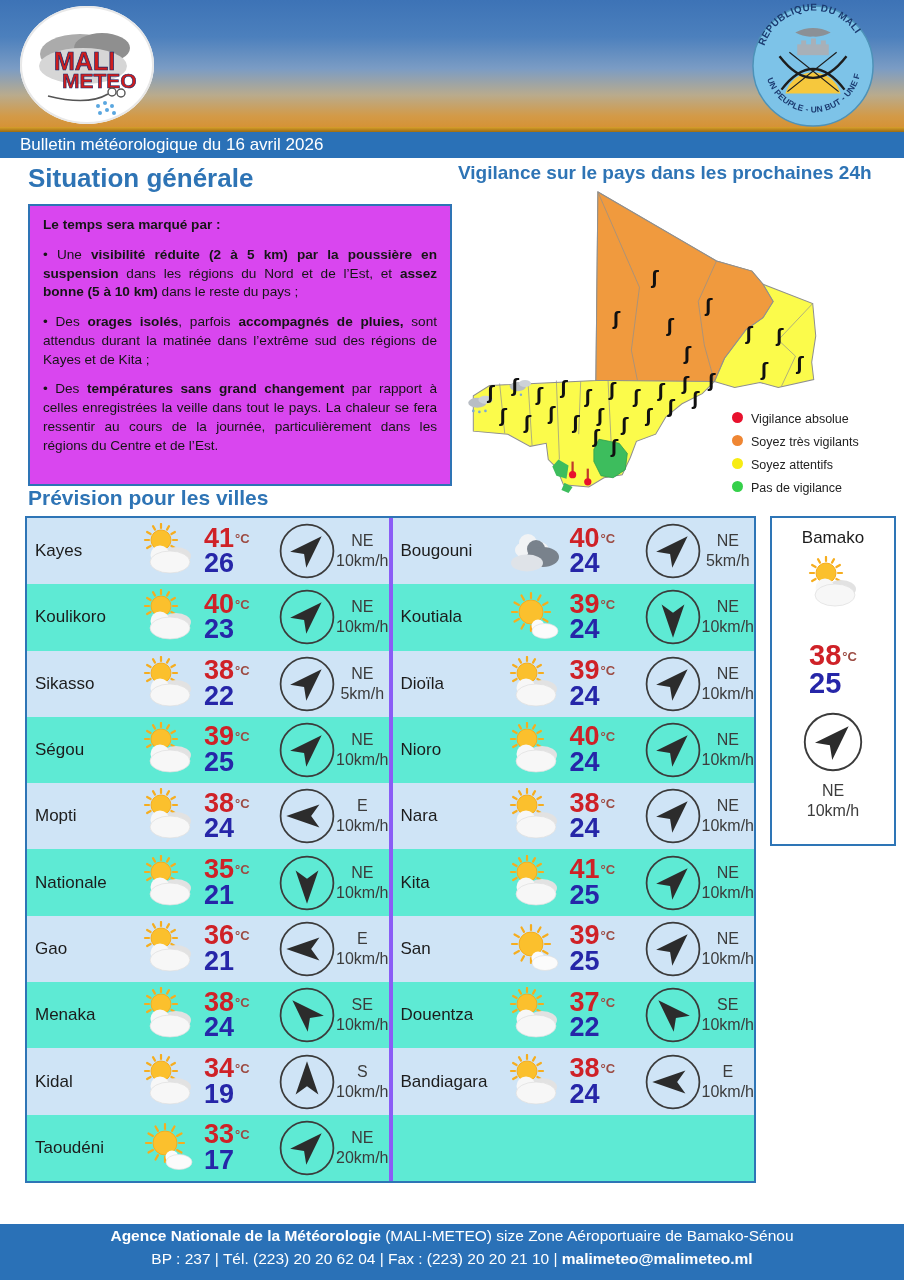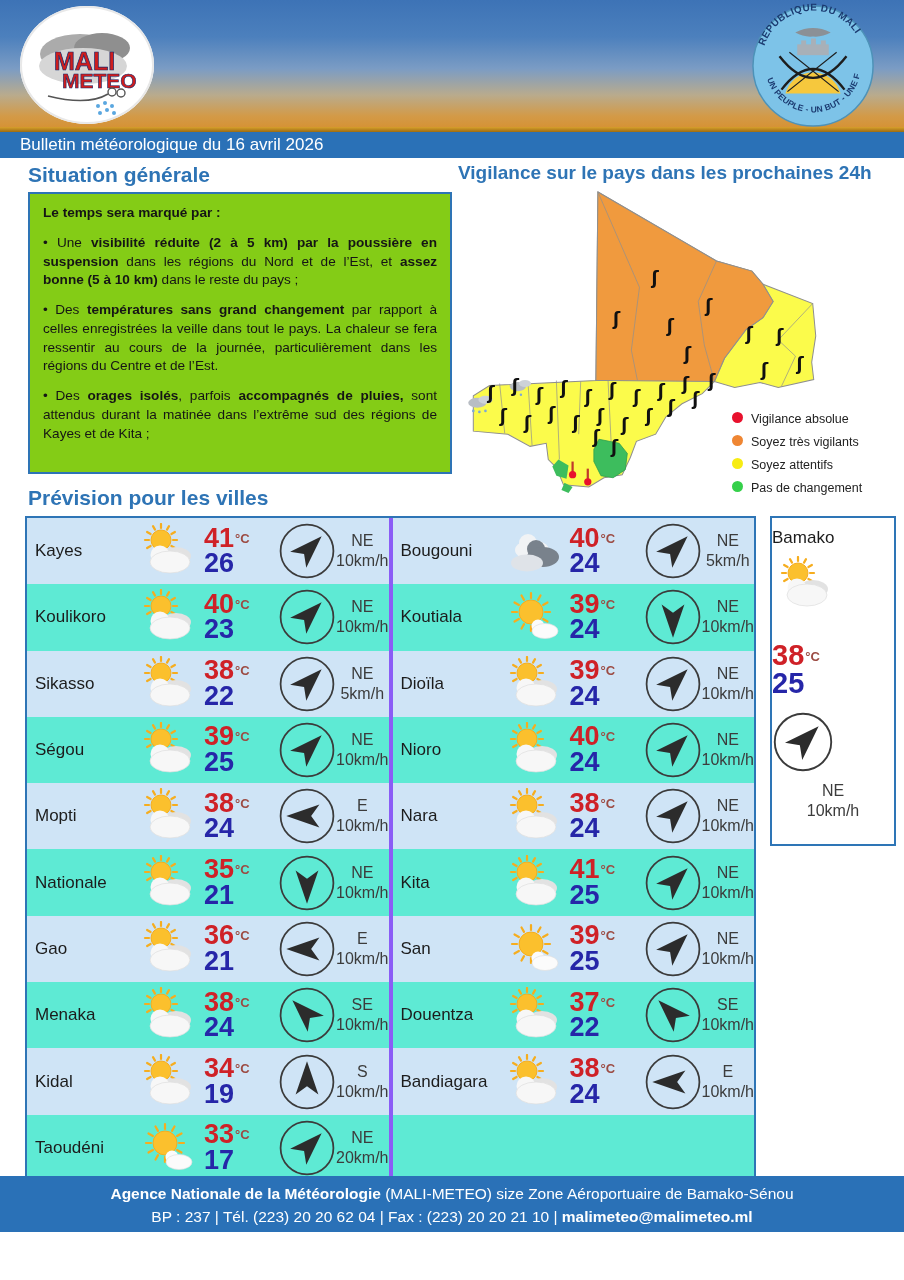--- a/index.html
+++ b/index.html
@@ -15,24 +15,24 @@
   #seal-right{position:absolute;right:28px;top:3px;width:126px;height:126px}
   #header-center{position:absolute;left:300px;top:10px;width:370px;text-align:center;color:#eaf2fb}
   .ministry{font-size:17px;font-weight:bold;letter-spacing:.4px;line-height:1.25}
   #header-divider{width:300px;height:1px;background:#cfe0f0;opacity:.85;margin:7px auto 8px auto}
   .agency{font-size:18px;font-weight:bold;letter-spacing:.4px;line-height:1.3}
   
   #banner{position:absolute;left:0;top:132px;width:904px;height:26px;background:#2a71b7;
     color:#fff;font-size:17px;line-height:26px;padding-left:20px;box-sizing:border-box}
   
   .section-title{position:absolute;color:#2e74b5;font-weight:bold}
-  #situation-title{left:28px;top:163px;font-size:21px}
-  #situation-box{position:absolute;left:28px;top:192px;width:424px;height:282px;
+  #situation-title{left:28px;top:163px;font-size:26px}
+  #situation-box{position:absolute;left:28px;top:204px;width:424px;height:282px;
     border:2px solid #2e74b5;box-sizing:border-box;padding:10px 13px;font-size:13.6px;
-    line-height:1.38;text-align:justify;color:#151515;background:#84cc16}
+    line-height:1.38;text-align:justify;color:#151515;background:#d946ef}
   #situation-box p{margin:0 0 11px 0}
   #situation-box .b{font-weight:bold}
   
   #vigilance-title{left:458px;top:162px;font-size:19px;width:446px}
   #map-wrap{position:absolute;left:458px;top:188px;width:446px;height:308px}
   #map-legend{position:absolute;right:0;top:224px;width:172px}
   .leg-item{display:flex;margin-bottom:9px}
   .leg-dot{width:11px;height:11px;border-radius:50%;margin-right:8px;flex:0 0 11px}
   .leg-label{font-size:12.5px;color:#222}
   
@@ -46,28 +46,28 @@
   .city{width:97px;font-size:17px;color:#1c1c1c}
   .wicon{width:72px;display:flex;justify-content:center}
   .temps{width:74px}
   .tmax{color:#cf2127;font-weight:bold;font-size:27px;line-height:.95;white-space:nowrap}
   .tmin{color:#2626a8;font-weight:bold;font-size:27px;line-height:.95}
   .unit{font-size:13px;color:#9c4b43;font-weight:bold;margin-left:1px;vertical-align:4px}
   .wcircle{width:58px;display:flex;justify-content:center}
   .wind-text{flex:1;text-align:center;font-size:16px;color:#3c3c3c;line-height:1.25}
   
   #bamako{position:absolute;left:770px;top:516px;width:126px;height:330px;border:2px solid #2e75b6;
-    box-sizing:border-box;background:#fff;display:flex;flex-direction:column;}
+    box-sizing:border-box;background:#fff;display:flex;flex-direction:column;align-items:center}
   #bamako .b-title{font-size:17px;color:#1c1c1c;margin-top:10px}
   #bamako .temps{width:auto;margin-top:26px;text-align:left}
   #bamako .tmax,#bamako .tmin{font-size:29px}
   #bamako .wind-text{flex:none;margin-top:4px}
   
-  #footer{position:absolute;left:0;top:1176px;width:904px;height:56px;background:#2a71b7;
-    color:#fff;text-align:center;font-size:15.5px;line-height:1.5;padding-top:6px;box-sizing:border-box}
+  #footer{position:absolute;left:0;top:1224px;width:904px;height:56px;background:#2a71b7;
+    color:#fff;text-align:center;font-size:15.5px;line-height:1.5;box-sizing:border-box}
   #footer .b{font-weight:bold}
 </style>
 </head>
 <body>
 
 <div id="header">
   <div id="logo-left"><svg width="134" height="118" viewBox="0 0 134 118">
     <ellipse cx="60" cy="48" rx="40" ry="20" fill="#ababab"></ellipse>
     <ellipse cx="82" cy="42" rx="28" ry="15" fill="#8f8f8f"></ellipse>
     <ellipse cx="63" cy="60" rx="44" ry="18" fill="#d6d6d6"></ellipse>
@@ -109,22 +109,22 @@
   <div id="gold-strip"></div>
 </div>
 
 <div id="banner">Bulletin météorologique du 16 avril 2026</div>
 
 <div id="situation-title" class="section-title">Situation générale</div>
 <div id="situation-box">
   <p class="b">Le temps sera marqué par :</p>
   <div id="situation-bullets">
       <p><span>• Une </span><span class="b">visibilité réduite (2 à 5 km) par la poussière en suspension</span><span> dans les régions du Nord et de l’Est, et </span><span class="b">assez bonne (5 à 10 km)</span><span> dans le reste du pays ;</span></p>
+      <p><span>• Des </span><span class="b">orages isolés</span><span>, parfois </span><span class="b">accompagnés de pluies,</span><span> sont attendus durant la matinée dans l’extrême sud des régions de Kayes et de Kita ;</span></p>
       <p><span>• Des </span><span class="b">températures sans grand changement</span><span> par rapport à celles enregistrées la veille dans tout le pays. La chaleur se fera ressentir au cours de la journée, particulièrement dans les régions du Centre et de l’Est.</span></p>
-      <p><span>• Des </span><span class="b">orages isolés</span><span>, parfois </span><span class="b">accompagnés de pluies,</span><span> sont attendus durant la matinée dans l’extrême sud des régions de Kayes et de Kita ;</span></p>
     </div>
 </div>
 
 <div id="vigilance-title" class="section-title">Vigilance sur le pays dans les prochaines 24h</div>
 <div id="map-wrap">
   <div id="map-svg"><svg width="446" height="308" viewBox="0 0 438 304">
         <polygon points="137,4 254,72 289,82 300,95 349,114 352,146 348,172 350,189 315,197 297,192 272,197 252,191 240,203 220,213 204,226 194,243 175,250 169,266 161,283 143,286 128,295 103,293 96,276 88,268 86,252 70,255 48,243 14,240 14,205 30,195 135,190" fill="#fbfb4b" stroke="#8f8f8f" stroke-width="1"></polygon>
         <polygon points="137,4 254,72 289,82 300,95 310,112 300,128 283,140 262,168 252,191 147,190 135,190" fill="#f09a3e" stroke="#8f8f8f" stroke-width="1"></polygon>
         <path d="M137,4 L178,98 L170,160 L176,190" fill="none" stroke="#8f8f8f" stroke-width=".8" opacity=".85"></path>
         <path d="M254,72 L236,112 L242,155 L252,191" fill="none" stroke="#8f8f8f" stroke-width=".8" opacity=".85"></path>
@@ -196,21 +196,21 @@
       <div class="leg-item">
         <span class="leg-dot" style="background:#ef8633"></span>
         <span class="leg-label">Soyez très vigilants</span>
       </div>
       <div class="leg-item">
         <span class="leg-dot" style="background:#f7ec13"></span>
         <span class="leg-label">Soyez attentifs</span>
       </div>
       <div class="leg-item">
         <span class="leg-dot" style="background:#35d04a"></span>
-        <span class="leg-label">Pas de changement</span>
+        <span class="leg-label">Pas de vigilance</span>
       </div>
     </div>
 </div>
 
 <div id="forecast-title" class="section-title">Prévision pour les villes</div>
 <div id="forecast-table">
   <div id="col-left" class="fcol">
       <div class="frow alt">
         <div class="city">Kayes</div>
         <div class="wicon">

